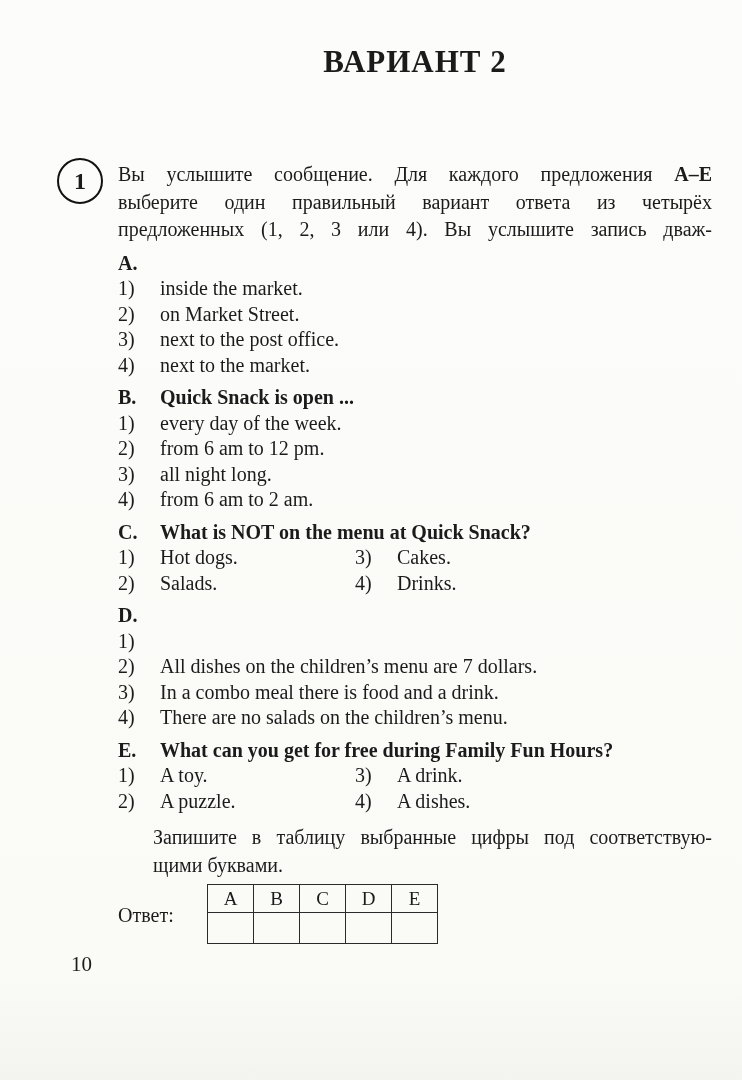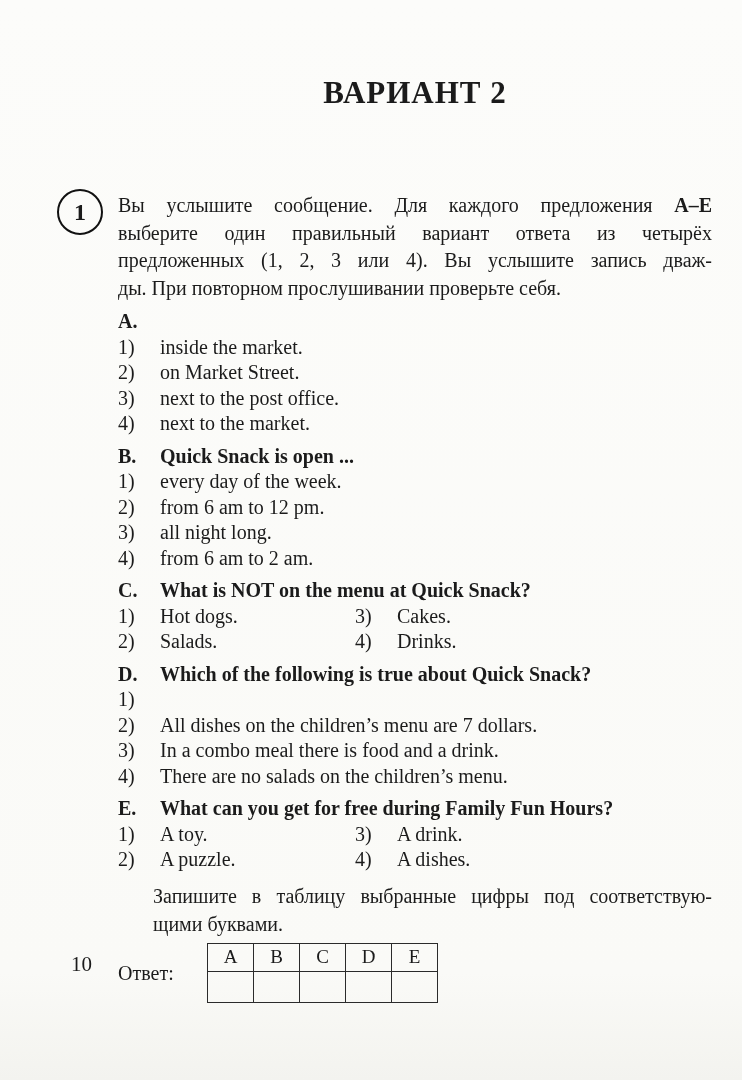--- a/index.html
+++ b/index.html
@@ -10,21 +10,21 @@
     color:#1b1b1b;
     overflow:hidden;
   }
   .sheet{
     position:relative;
     width:742px;height:1080px;
     background:linear-gradient(180deg,#fcfcfa 0%,#fafaf7 90%,#f3f3ef 100%);
   }
   .title{
     margin:0;
-    padding-top:75px;
+    padding-top:44px;
     margin-left:118px;
     width:594px;
     text-align:center;
     font-size:31px;
     font-weight:bold;
     letter-spacing:1px;
   }
   .content{
     position:relative;
     margin-left:118px;
@@ -80,21 +80,20 @@
   <div class="content">
 
     <div class="badge">
       <span>1</span>
     </div>
 
     <div class="intro">
       <div class="jline"><span>Вы услышите сообщение. Для каждого предложения</span> <b>А–Е</b></div>
       <div class="jline">выберите один правильный вариант ответа из четырёх</div>
       <div class="jline">предложенных (1, 2, 3 или 4). Вы услышите запись дваж-</div>
-      <div class="lline">ды. При повторном прослушивании проверьте себя.</div>
     </div>
 
     <div class="q">
       <div class="q-head">
         <span class="q-label">A.</span>
       </div>
       <div class="opt">
           <span class="opt-num">1)</span>
           <span>inside the market.</span>
         </div>
@@ -158,21 +157,20 @@
         <div class="opt">
             <span class="opt-num">4)</span>
             <span>Drinks.</span>
           </div>
       </div>
     </div>
 
     <div class="q">
       <div class="q-head">
         <span class="q-label">D.</span>
-        <span class="q-text">Which of the following is true about Quick Snack?</span>
       </div>
       <div class="opt">
           <span class="opt-num">1)</span>
         </div>
       <div class="opt">
           <span class="opt-num">2)</span>
           <span>All dishes on the children’s menu are 7 dollars.</span>
         </div>
       <div class="opt">
           <span class="opt-num">3)</span>

